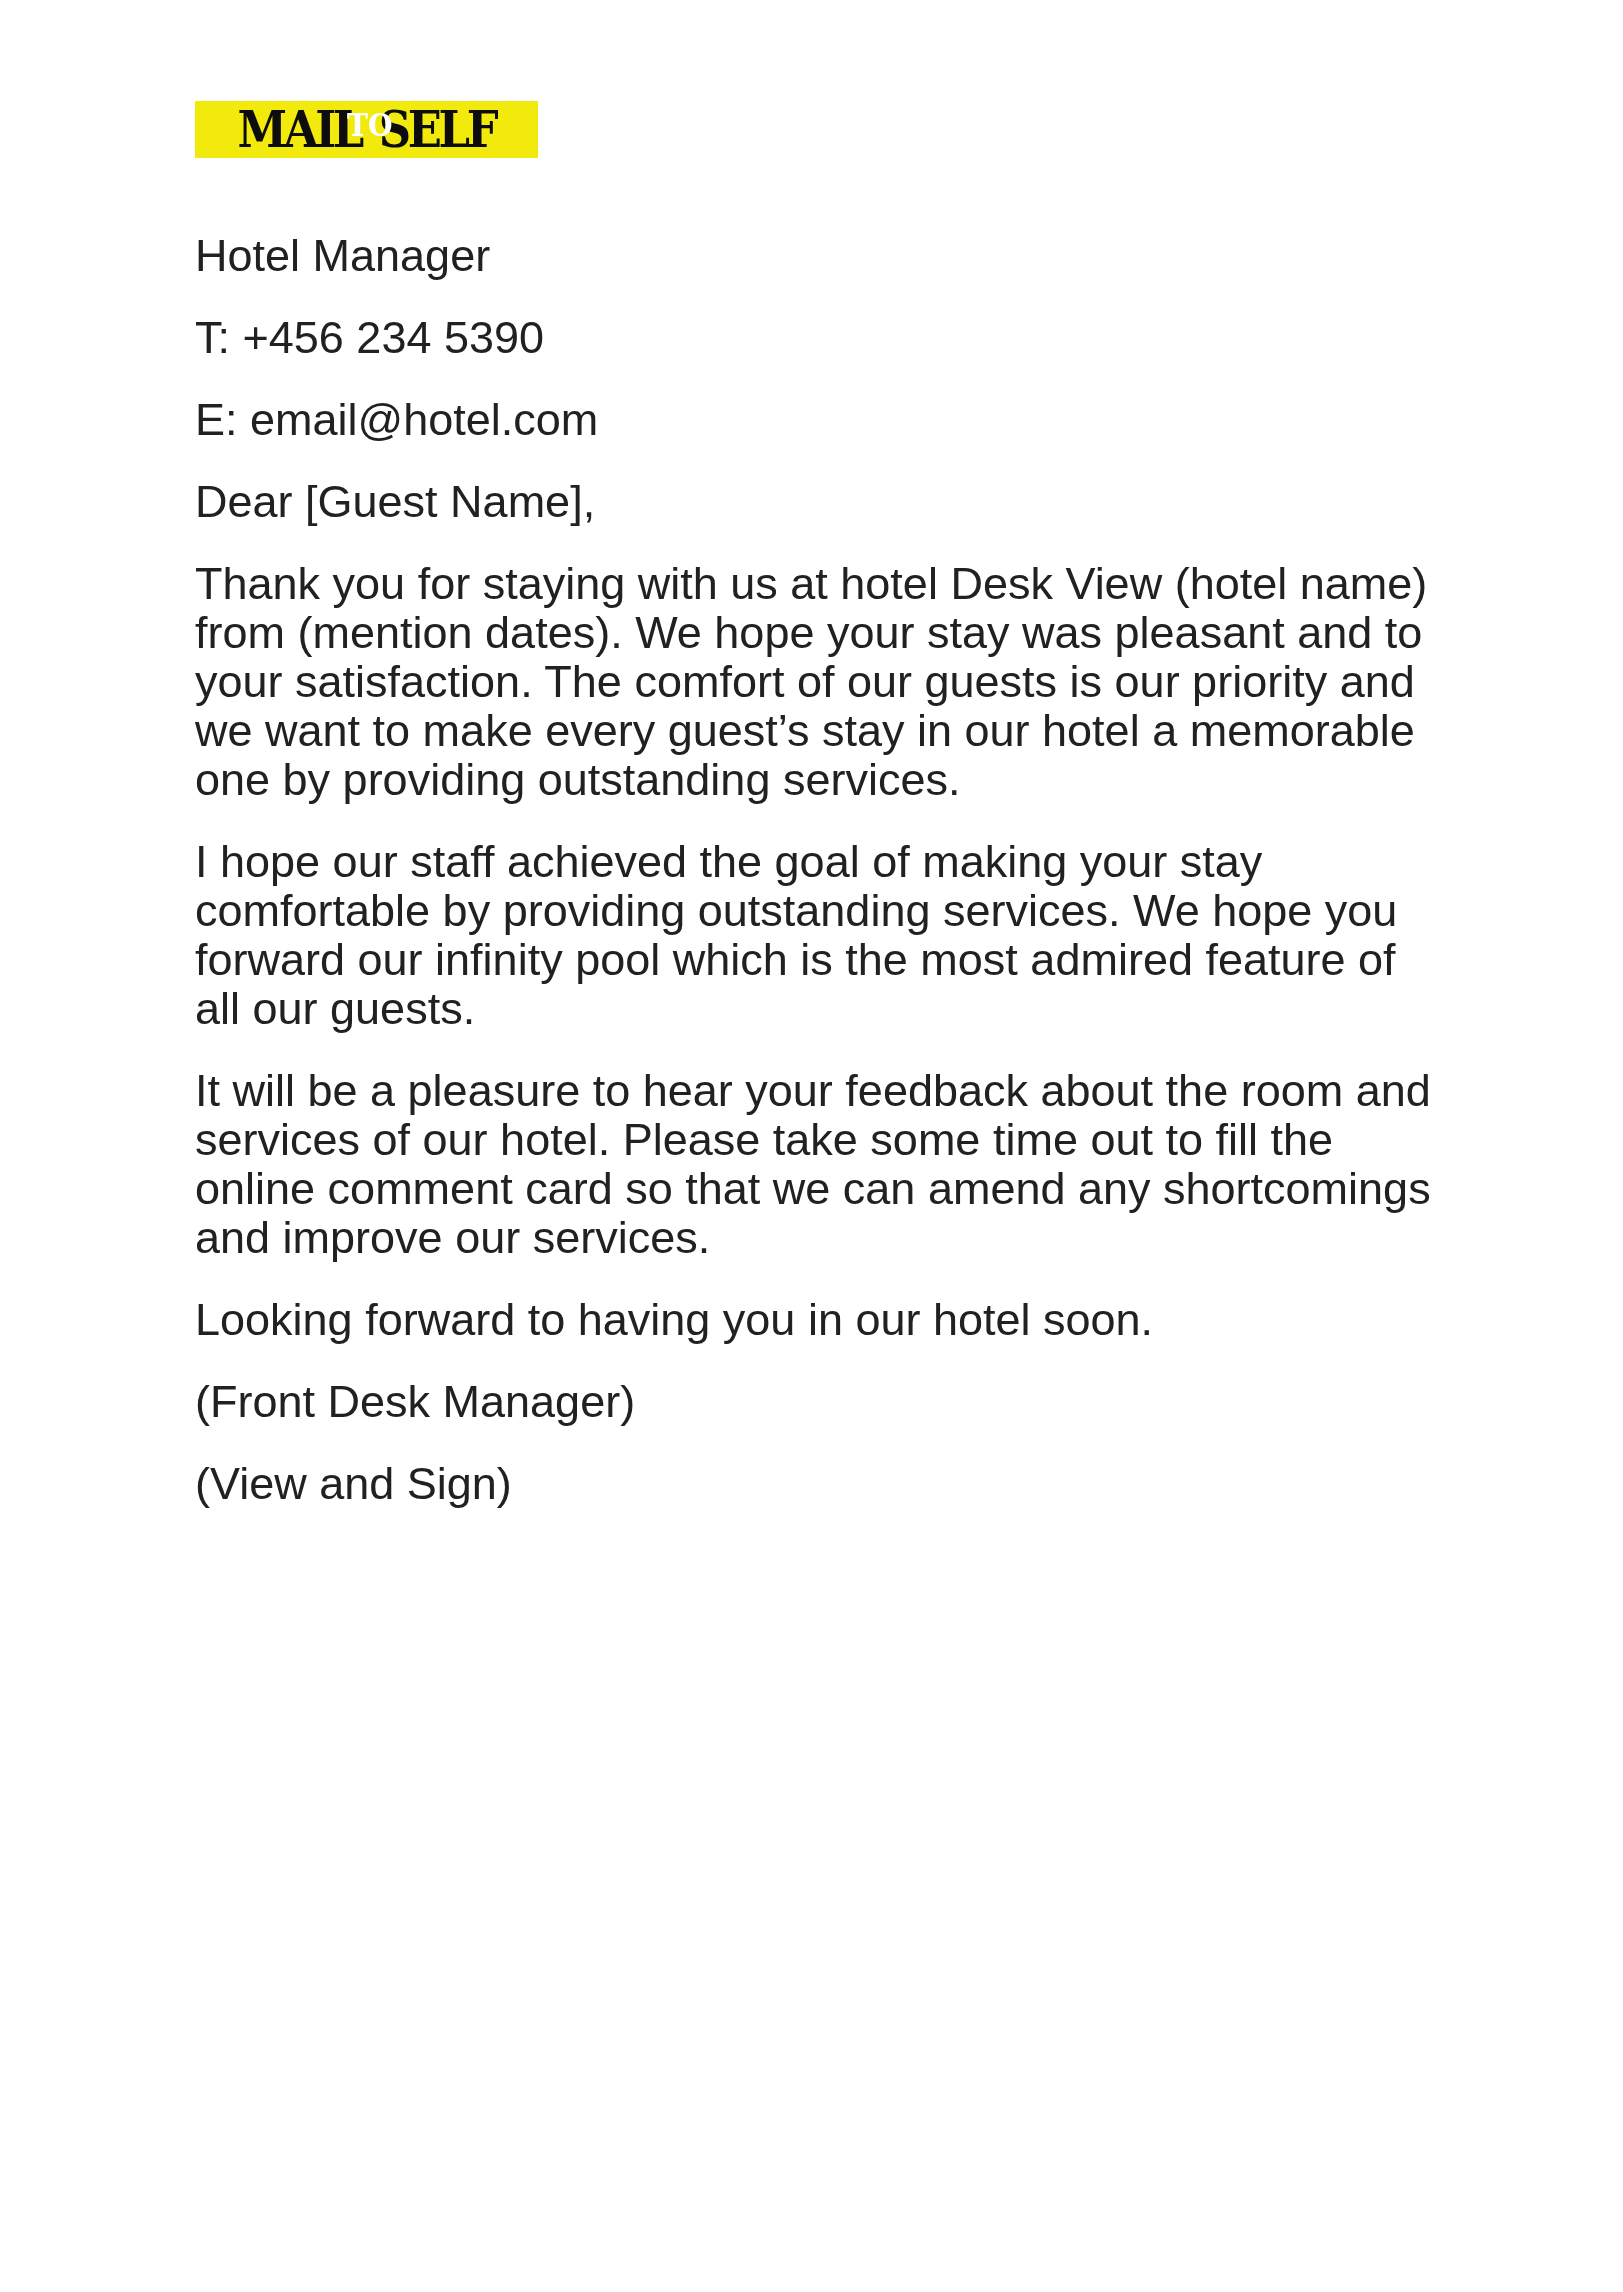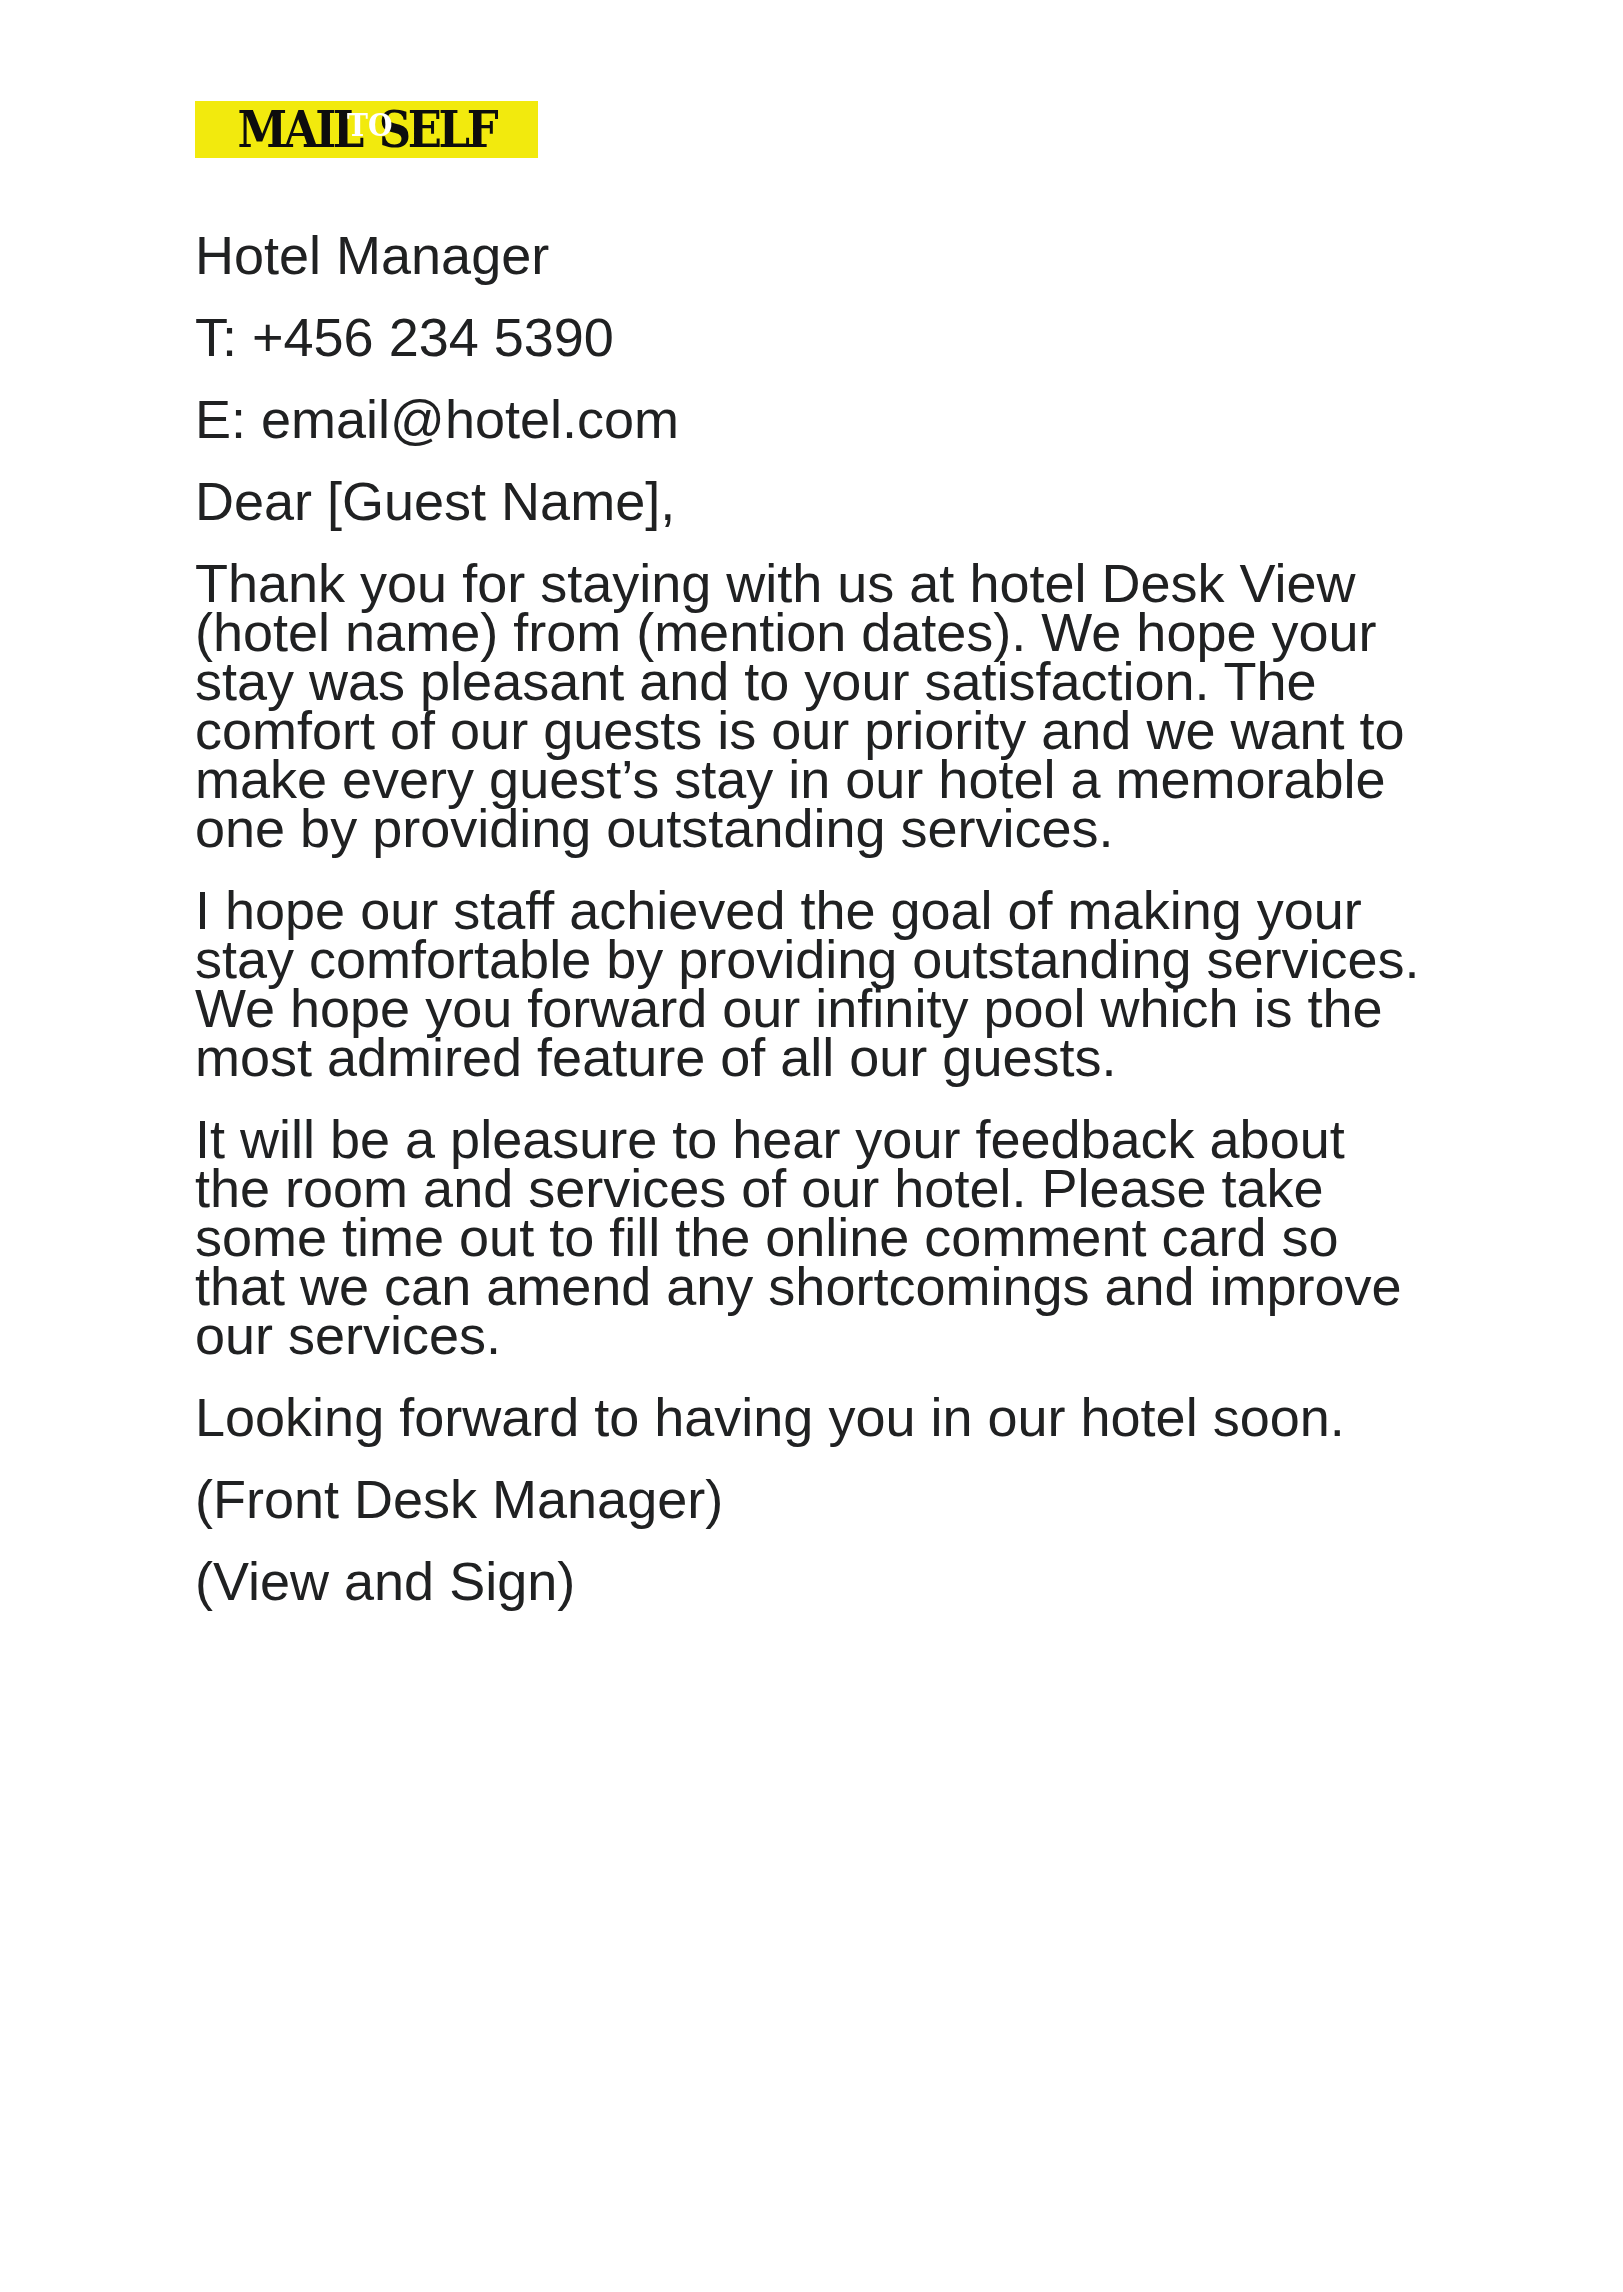--- a/index.html
+++ b/index.html
@@ -59,21 +59,21 @@
     color: #ffffff;
     position: relative;
     z-index: 2;
     margin: 0 -15.7px;
     top: -4.9px;
     line-height: 1;
   }
 
   
   .letter p {
-    font-size: 54px;
+    font-size: 45px;
     line-height: 49px;
     margin: 0 0 33px 0;
     max-width: 1245px;
     letter-spacing: 0px;
   }
 </style>
 </head>
 <body>
 
 <div class="page">

